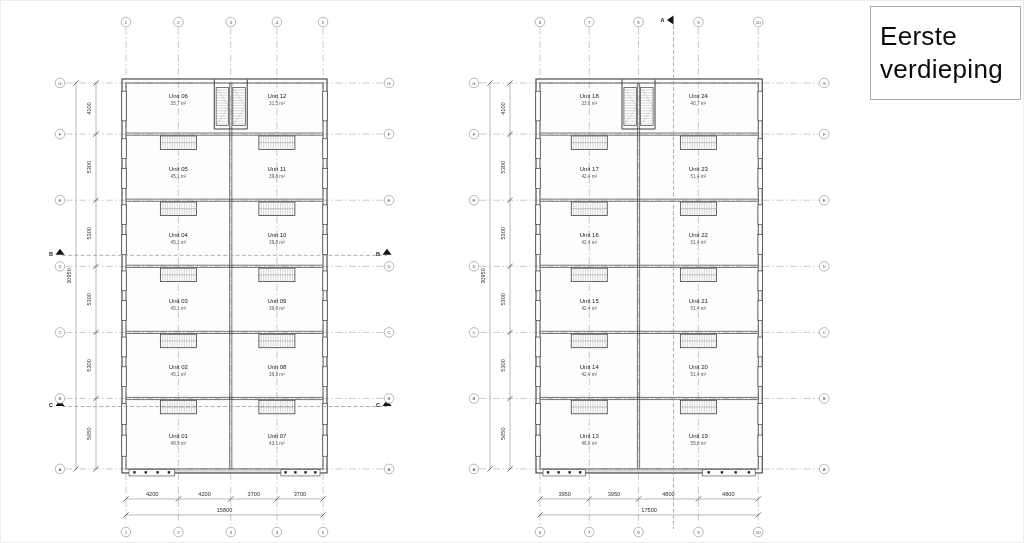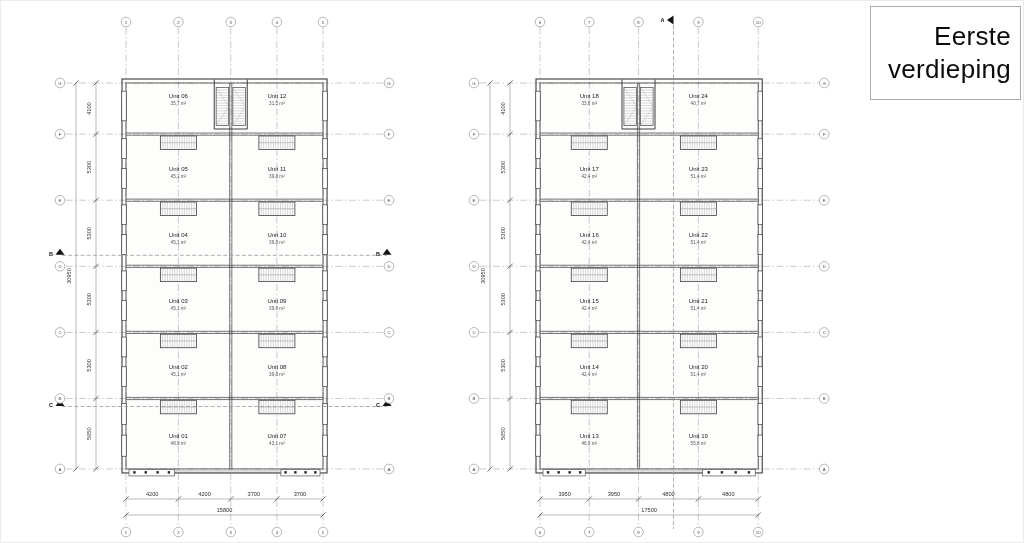--- a/index.html
+++ b/index.html
@@ -10,21 +10,21 @@
   }
   #plans{position:absolute;left:0;top:0;}
   svg text{font-family:"Liberation Sans",sans-serif;}
   .title-block{
     position:absolute;top:5px;right:2px;width:151px;height:94px;
     border:1px solid #a9a9a9;background:#fff;box-sizing:border-box;
     display:flex;align-items:center;justify-content:flex-end;
     padding:0 9px;
   }
   .title-text{
-    font-size:26px;line-height:1.28;text-align:right;color:#0b0b0b;
+    font-size:26px;line-height:1.28;text-align:left;color:#0b0b0b;
     letter-spacing:0.3px;
   }
 </style>
 </head>
 <body>
 
 <div class="canvas">
   <svg id="plans" width="1024" height="543" viewBox="0 0 1024 543">
       <g>
         <rect x="121" y="78" width="205.026" height="393.9465" fill="#fdfdfc"></rect>

